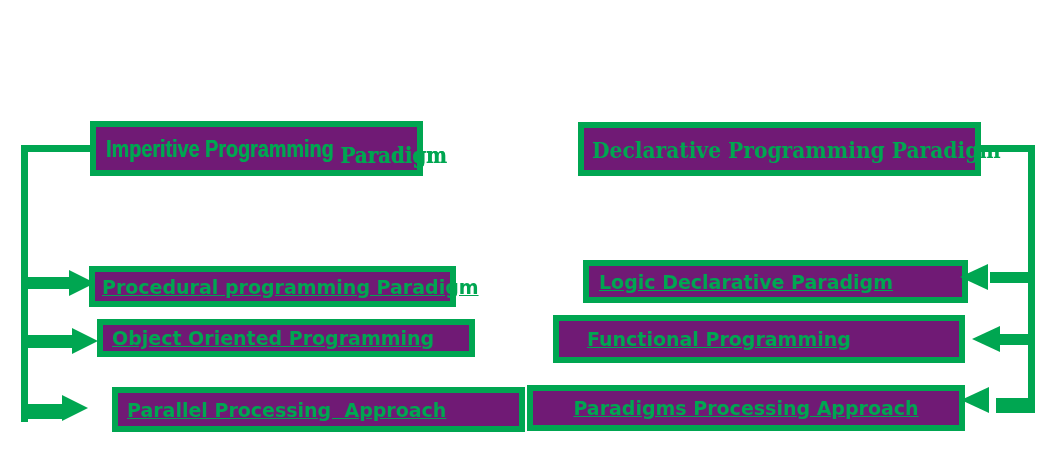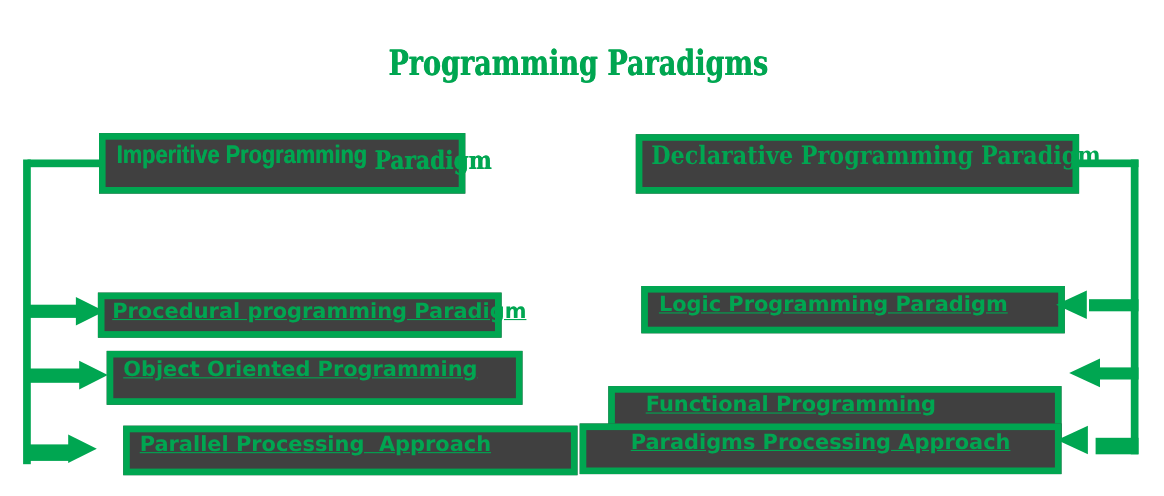--- a/index.html
+++ b/index.html
@@ -30,24 +30,24 @@
   .title .squeeze {
     display: inline-block;
     transform: scale(0.82, 1.06);
     transform-origin: center top;
     text-shadow: 0.6px 0 0 currentColor;
   }
 
   
   .node {
     position: absolute;
-    background: #404040;
+    background: #701a75;
     border: 6px solid var(--accent);
     display: flex;
-    align-items: flex-start;
+    align-items: center;
     color: var(--accent);
     white-space: pre;
   }
   .sub-label {
     font-family: "DejaVu Sans", sans-serif;
     font-weight: bold;
     font-size: 19px;
     white-space: pre;
     text-decoration: underline;
   }
@@ -65,25 +65,25 @@
     font-family: "DejaVu Serif", serif;
     font-weight: bold;
     font-size: 23px;
     white-space: pre;
   }
   .tail-drop { position: relative; top: 6px; }
 
   
   .b-imp   { left:  90px; top: 121px; width: 333px; height: 55px; padding-left: 10px; }
   .b-proc  { left:  89px; top: 266px; width: 367px; height: 41px; padding-left:  7px; }
-  .b-oop   { left:  97px; top: 319px; width: 378px; height: 49px; padding-left:  9px; }
+  .b-oop   { left:  97px; top: 319px; width: 378px; height: 38px; padding-left:  9px; }
   .b-par   { left:  94px; top: 387px; width: 413px; height: 45px; padding-left:  9px; margin-left: 18px; }
   .b-decl  { left: 578px; top: 122px; width: 403px; height: 54px; padding-left:  8px; }
   .b-logic { left: 583px; top: 260px; width: 385px; height: 43px; padding-left: 10px; }
-  .b-func  { left: 553px; top: 315px; width: 412px; height: 48px; padding-left: 28px; margin-top: 36px; }
+  .b-func  { left: 553px; top: 315px; width: 412px; height: 48px; padding-left: 28px; }
   .b-db    { left: 527px; top: 385px; width: 438px; height: 46px; justify-content: center; }
 
   
   .line { position: absolute; background: var(--accent); }
   .l-left-h  { left:  25px; top: 145px; width:  68px; height: 7px; }
   .l-left-v  { left:  21px; top: 145px; width:   7px; height: 277px; }
   .l-right-h { left: 975px; top: 145px; width:  60px; height: 7px; }
   .l-right-v { left:1028px; top: 145px; width:   7px; height: 268px; }
 
   
@@ -104,44 +104,41 @@
   .a2r-bar { left: 998px; top: 334px; width: 37px; height: 11px; }
   .a2r-head{ left: 972px; top: 326px; border-right-width: 26px; }
   .a3r-bar { left: 996px; top: 398px; width: 39px; height: 15px; }
   .a3r-head{ left: 961px; top: 387px; border-top-width: 19px; border-bottom-width: 19px; border-right-width: 35px; }
 </style>
 </head>
 <body>
 
 <div class="canvas">
 
-  <div class="title">
-    <span class="squeeze">Programming Paradigms</span>
-  </div>
 
   <div class="node b-imp">
     <span class="hdr-sans"><span>Imperitive Programming</span><span class="hdr-serif tail-drop"> Paradigm</span></span>
   </div>
 
   <div class="node b-decl">
     <span class="hdr-serif squeeze" style="display:inline-block;transform:scaleX(0.88);transform-origin:left center;">Declarative Programming Paradigm</span>
   </div>
 
   <div class="node b-proc">
     <span class="sub-label">Procedural programming Paradigm</span>
   </div>
   <div class="node b-oop">
     <span class="sub-label">Object Oriented Programming</span>
   </div>
   <div class="node b-par">
     <span class="sub-label">Parallel Processing  Approach</span>
   </div>
 
   <div class="node b-logic">
-    <span class="sub-label">Logic Programming Paradigm</span>
+    <span class="sub-label">Logic Declarative Paradigm</span>
   </div>
   <div class="node b-func">
     <span class="sub-label">Functional Programming</span>
   </div>
   <div class="node b-db">
     <span class="sub-label">Paradigms Processing Approach</span>
   </div>
 
   <div class="line l-left-h"></div>
   <div class="line l-left-v"></div>

